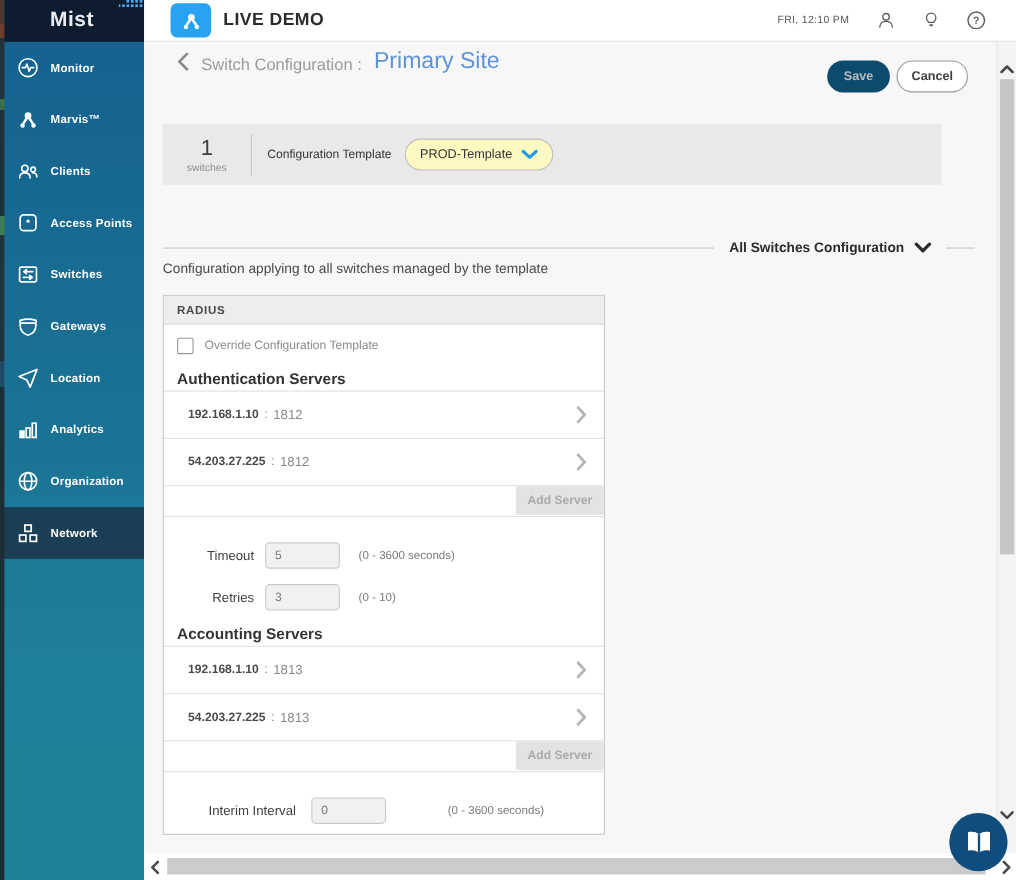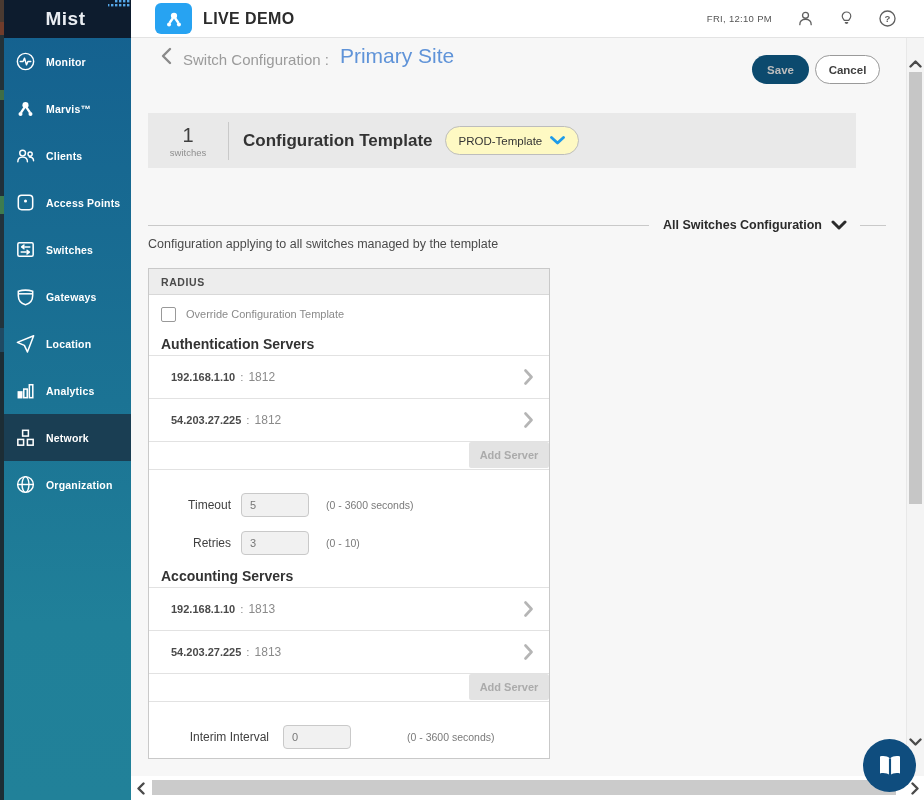--- a/index.html
+++ b/index.html
@@ -50,21 +50,21 @@
     background:#fff; border:1px solid #9A9A9A; color:#3F3F3F; font-size:11.5px; font-weight:bold;
     cursor:pointer; font-family:inherit; }
 
   
   .template-bar { position:absolute; left:148px; top:113px; width:708px; height:55px; background:#E9E9E9;
     display:flex; align-items:center; }
   .tb-count { width:80px; text-align:center; }
   .tb-num { font-size:20px; color:#3F3F3F; line-height:1.1; }
   .tb-unit { font-size:9.5px; color:#8F8F8F; margin-top:1px; }
   .tb-divider { width:1px; height:38px; background:#C9C9C9; }
-  .tb-label { margin-left:14px; font-size:17px; font-weight:700; color:#333;text-align:center; }
+  .tb-label { margin-left:14px; font-size:11px; font-weight:400; color:#333;text-align:center; }
   .tb-pill { margin-left:12px; height:29px; padding:0 13px; background:#fef9c3; border:1px solid #BDBDBD;
     border-radius:15px; display:flex; align-items:center; font-size:11.5px; color:#333; cursor:pointer; }
   .tb-pill svg { margin-left:8px; }
 
   
   .section-head { position:absolute; left:148px; top:217px; width:738px; height:16px;
     display:flex; align-items:center; }
   .sh-line { flex:1; height:1px; background:#C9C9C9; }
   .sh-title { margin:0 9px 0 14px; font-size:12.5px; font-weight:bold; color:#2B2B2B; cursor:pointer; }
   .sh-chevron { cursor:pointer; display:flex; }
@@ -230,40 +230,40 @@
         <span class="nav-icon">
           <svg width="23" height="23" viewBox="0 0 24 24" fill="none" stroke="#fff" stroke-width="1.6">
               <rect x="4.5" y="13.5" width="3.6" height="6" fill="#fff"></rect>
               <rect x="10.2" y="10.5" width="3.6" height="9"></rect>
               <rect x="16" y="6" width="3.6" height="13.5"></rect>
             </svg>
         </span>
         <span class="nav-label">Analytics</span>
       </div>
 
+      <div class="nav-item">
+        <span class="nav-icon">
+          <svg width="23" height="23" viewBox="0 0 24 24" fill="none" stroke="#fff" stroke-width="1.5">
+              <circle cx="12" cy="12" r="8.2"></circle>
+              <ellipse cx="12" cy="12" rx="3.6" ry="8.2"></ellipse>
+              <path d="M3.8,12 H20.2"></path>
+            </svg>
+        </span>
+        <span class="nav-label">Organization</span>
+      </div>
+
       <div class="nav-item selected">
         <span class="nav-icon">
           <svg width="23" height="23" viewBox="0 0 24 24" fill="none" stroke="#fff" stroke-width="1.6">
               <rect x="9" y="4.5" width="6" height="6"></rect>
               <rect x="4" y="14" width="6" height="6"></rect>
               <rect x="14" y="14" width="6" height="6"></rect>
             </svg>
         </span>
         <span class="nav-label">Network</span>
-      </div>
-
-      <div class="nav-item">
-        <span class="nav-icon">
-          <svg width="23" height="23" viewBox="0 0 24 24" fill="none" stroke="#fff" stroke-width="1.5">
-              <circle cx="12" cy="12" r="8.2"></circle>
-              <ellipse cx="12" cy="12" rx="3.6" ry="8.2"></ellipse>
-              <path d="M3.8,12 H20.2"></path>
-            </svg>
-        </span>
-        <span class="nav-label">Organization</span>
       </div>
 
     </nav>
   </aside>
   <div class="edge-strip"></div>
 
   <header class="topbar">
     <div class="org-badge">
       <svg width="22" height="22" viewBox="0 0 24 24">
           <g fill="#fff">

